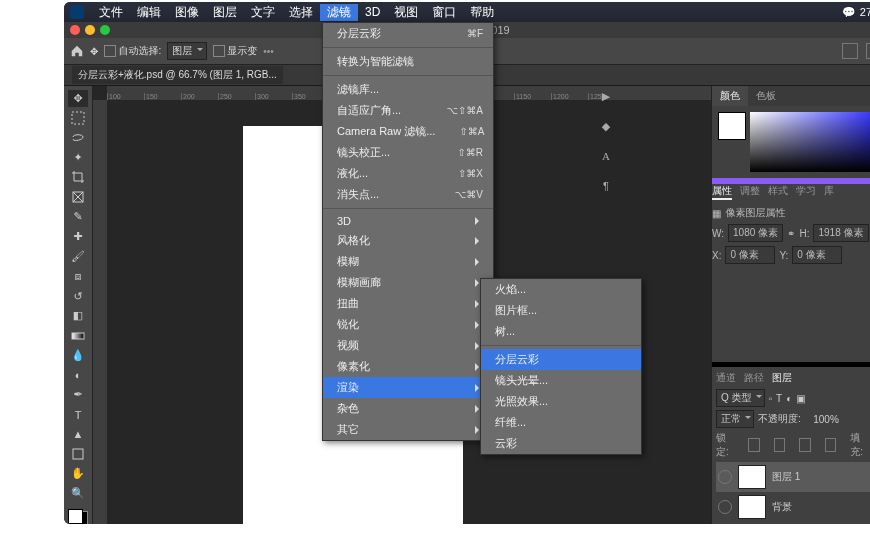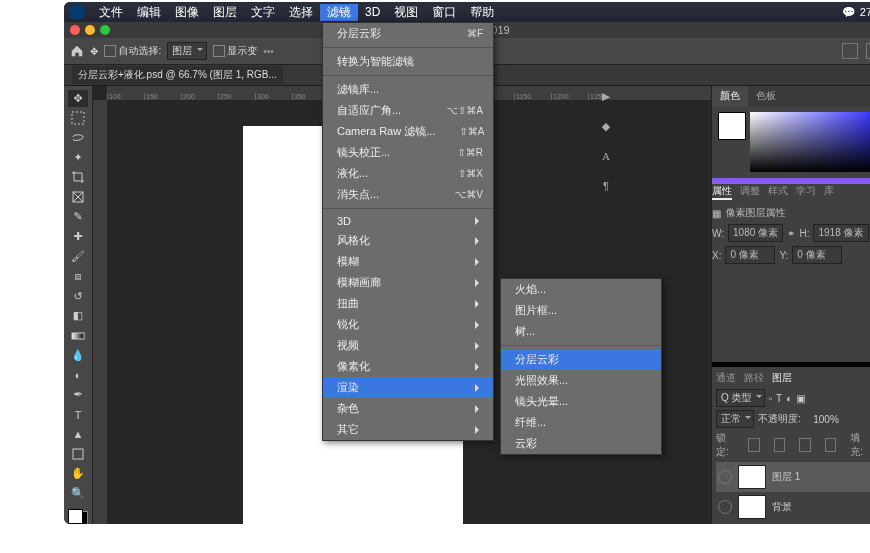--- a/index.html
+++ b/index.html
@@ -500,25 +500,25 @@
           <span>杂色</span>
           <span class="arrow"></span>
         </div>
         <div class="mi">
           <span>其它</span>
           <span class="arrow"></span>
         </div>
       </div>
   </div>
 
-  <div class="menu" style="left:400px;top:276px;width:100px" id="rendermenu">
+  <div class="menu" style="left:380px;top:276px;width:100px" id="rendermenu">
       <div class="mi">火焰...</div>
       <div class="mi">图片框...</div>
       <div class="mi">树...</div>
       <div class="sep"></div>
       <div class="mi hl">分层云彩</div>
+      <div class="mi">镜头光晕...</div>
       <div class="mi">光照效果...</div>
-      <div class="mi">镜头光晕...</div>
       <div class="mi">纤维...</div>
       <div class="mi">云彩</div>
     </div>
 
 </div>
 
 </body></html>

